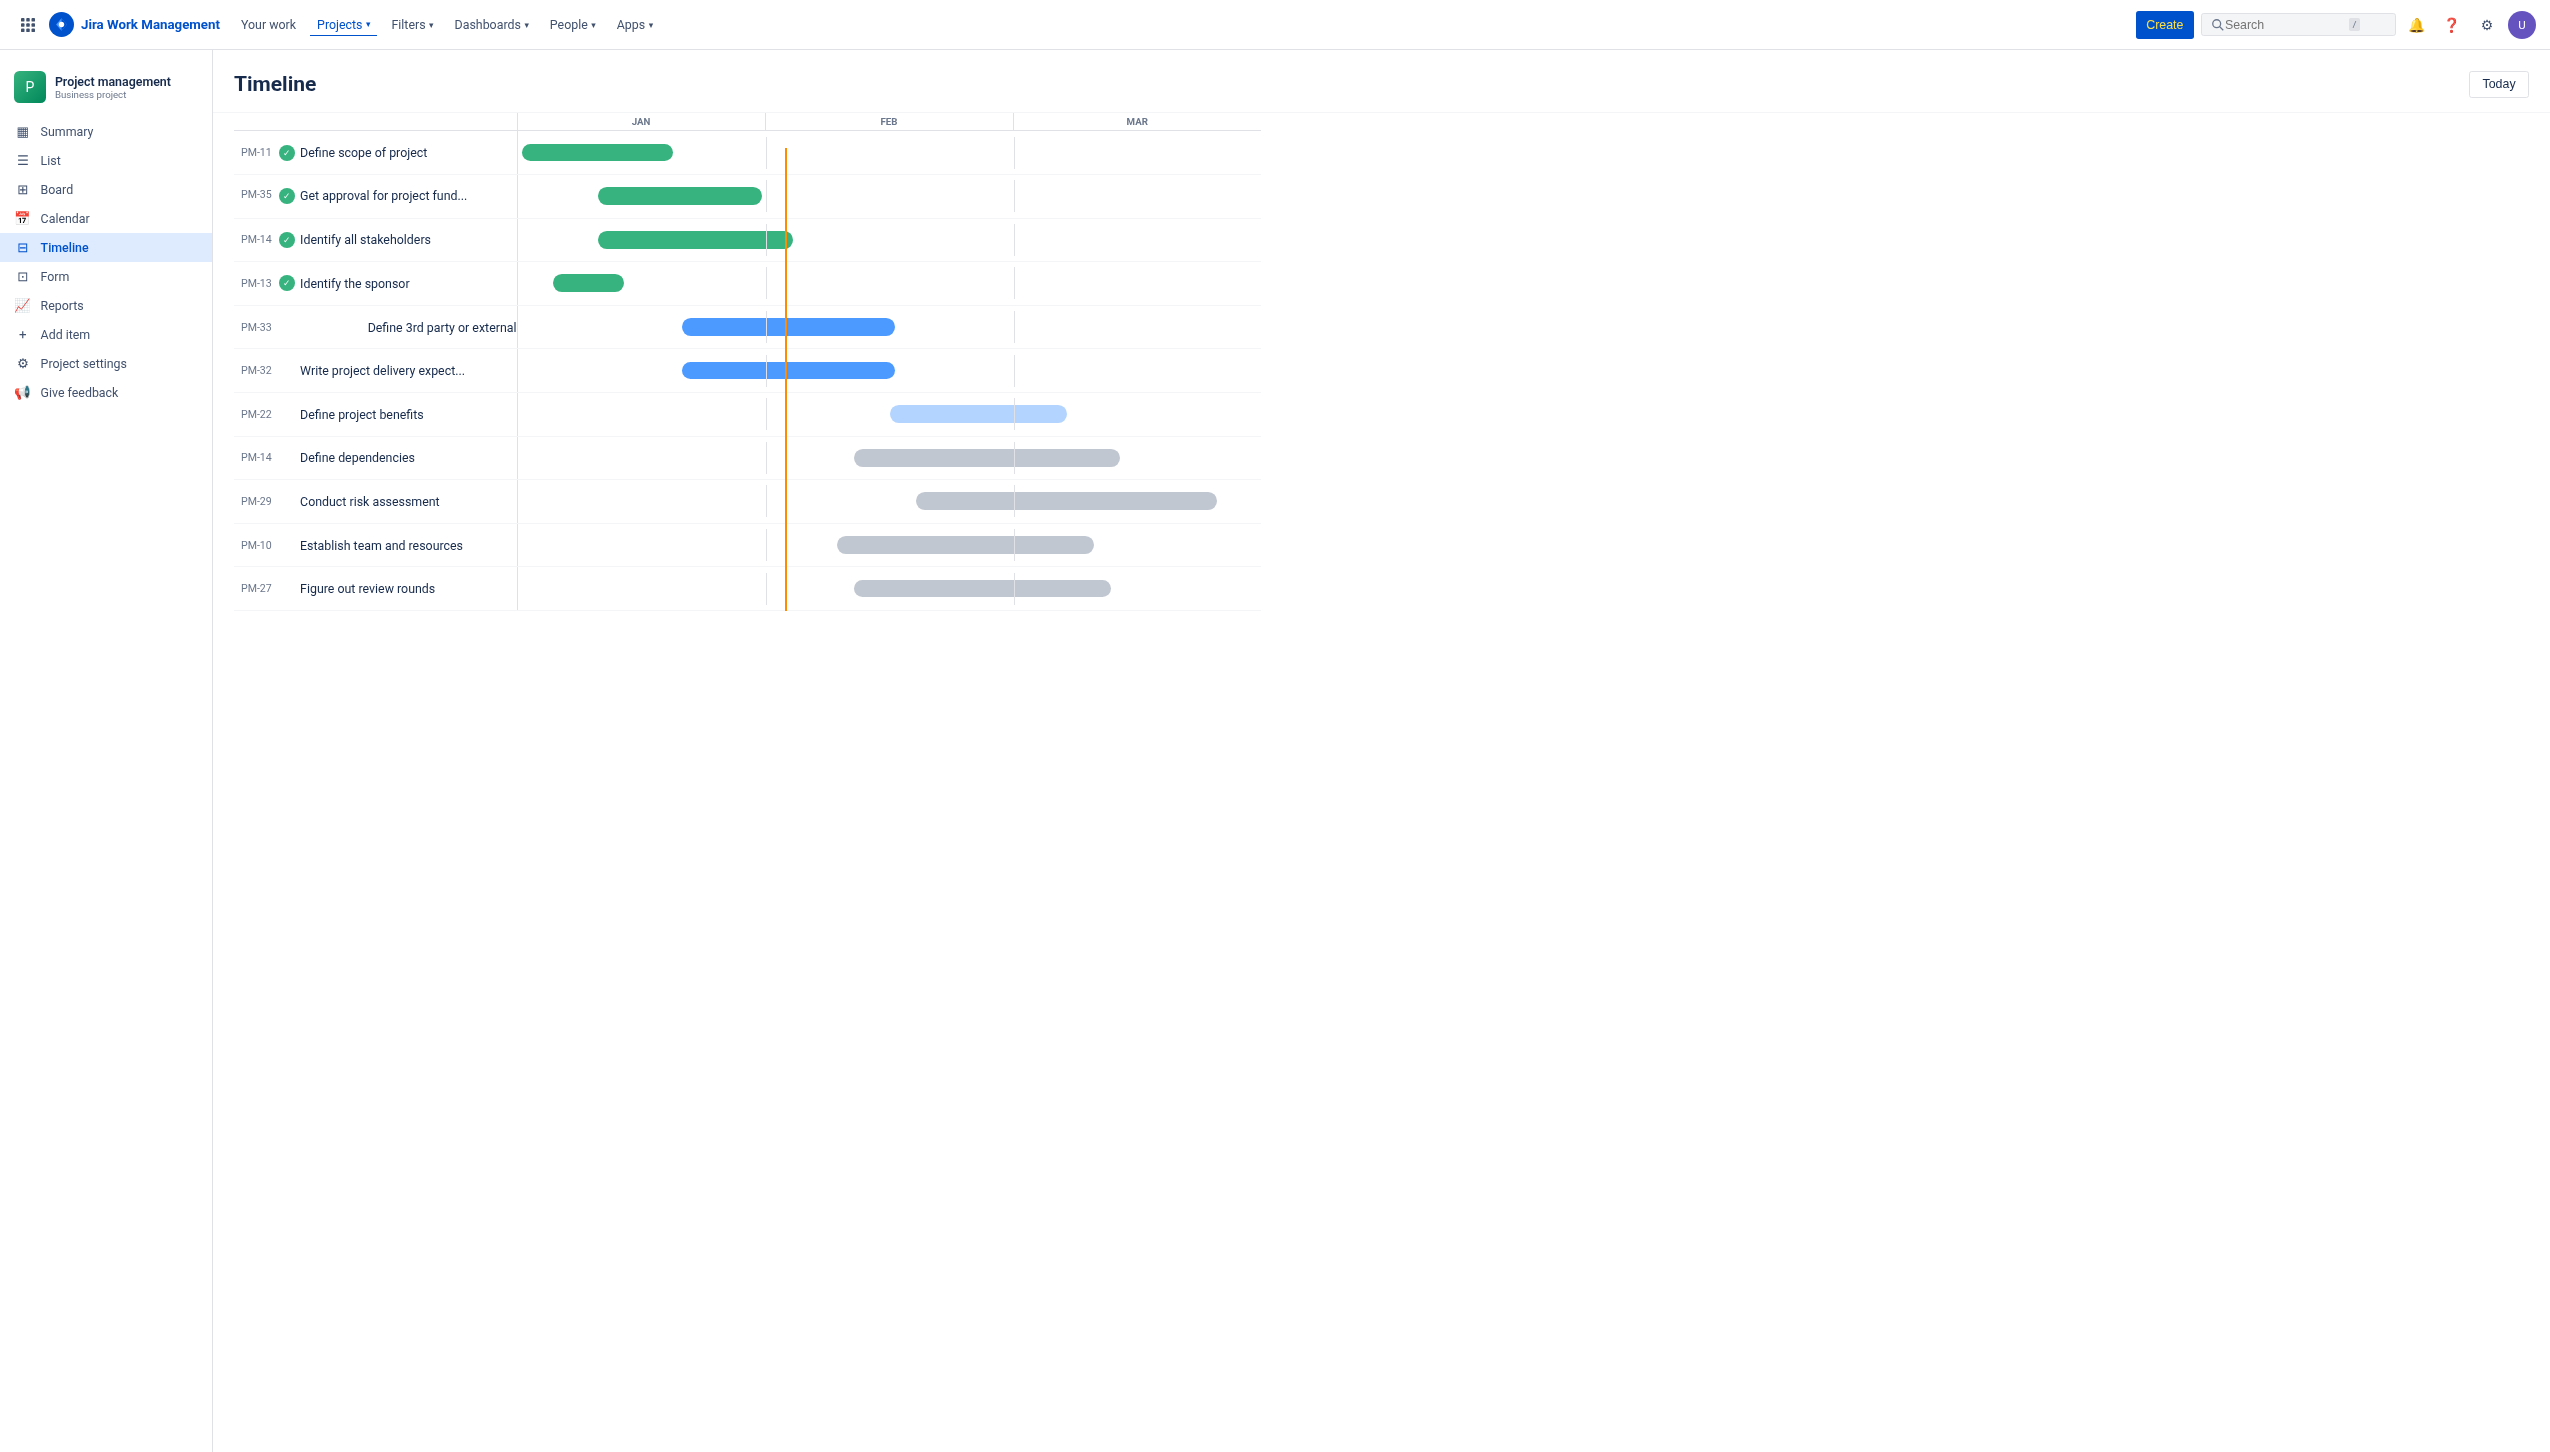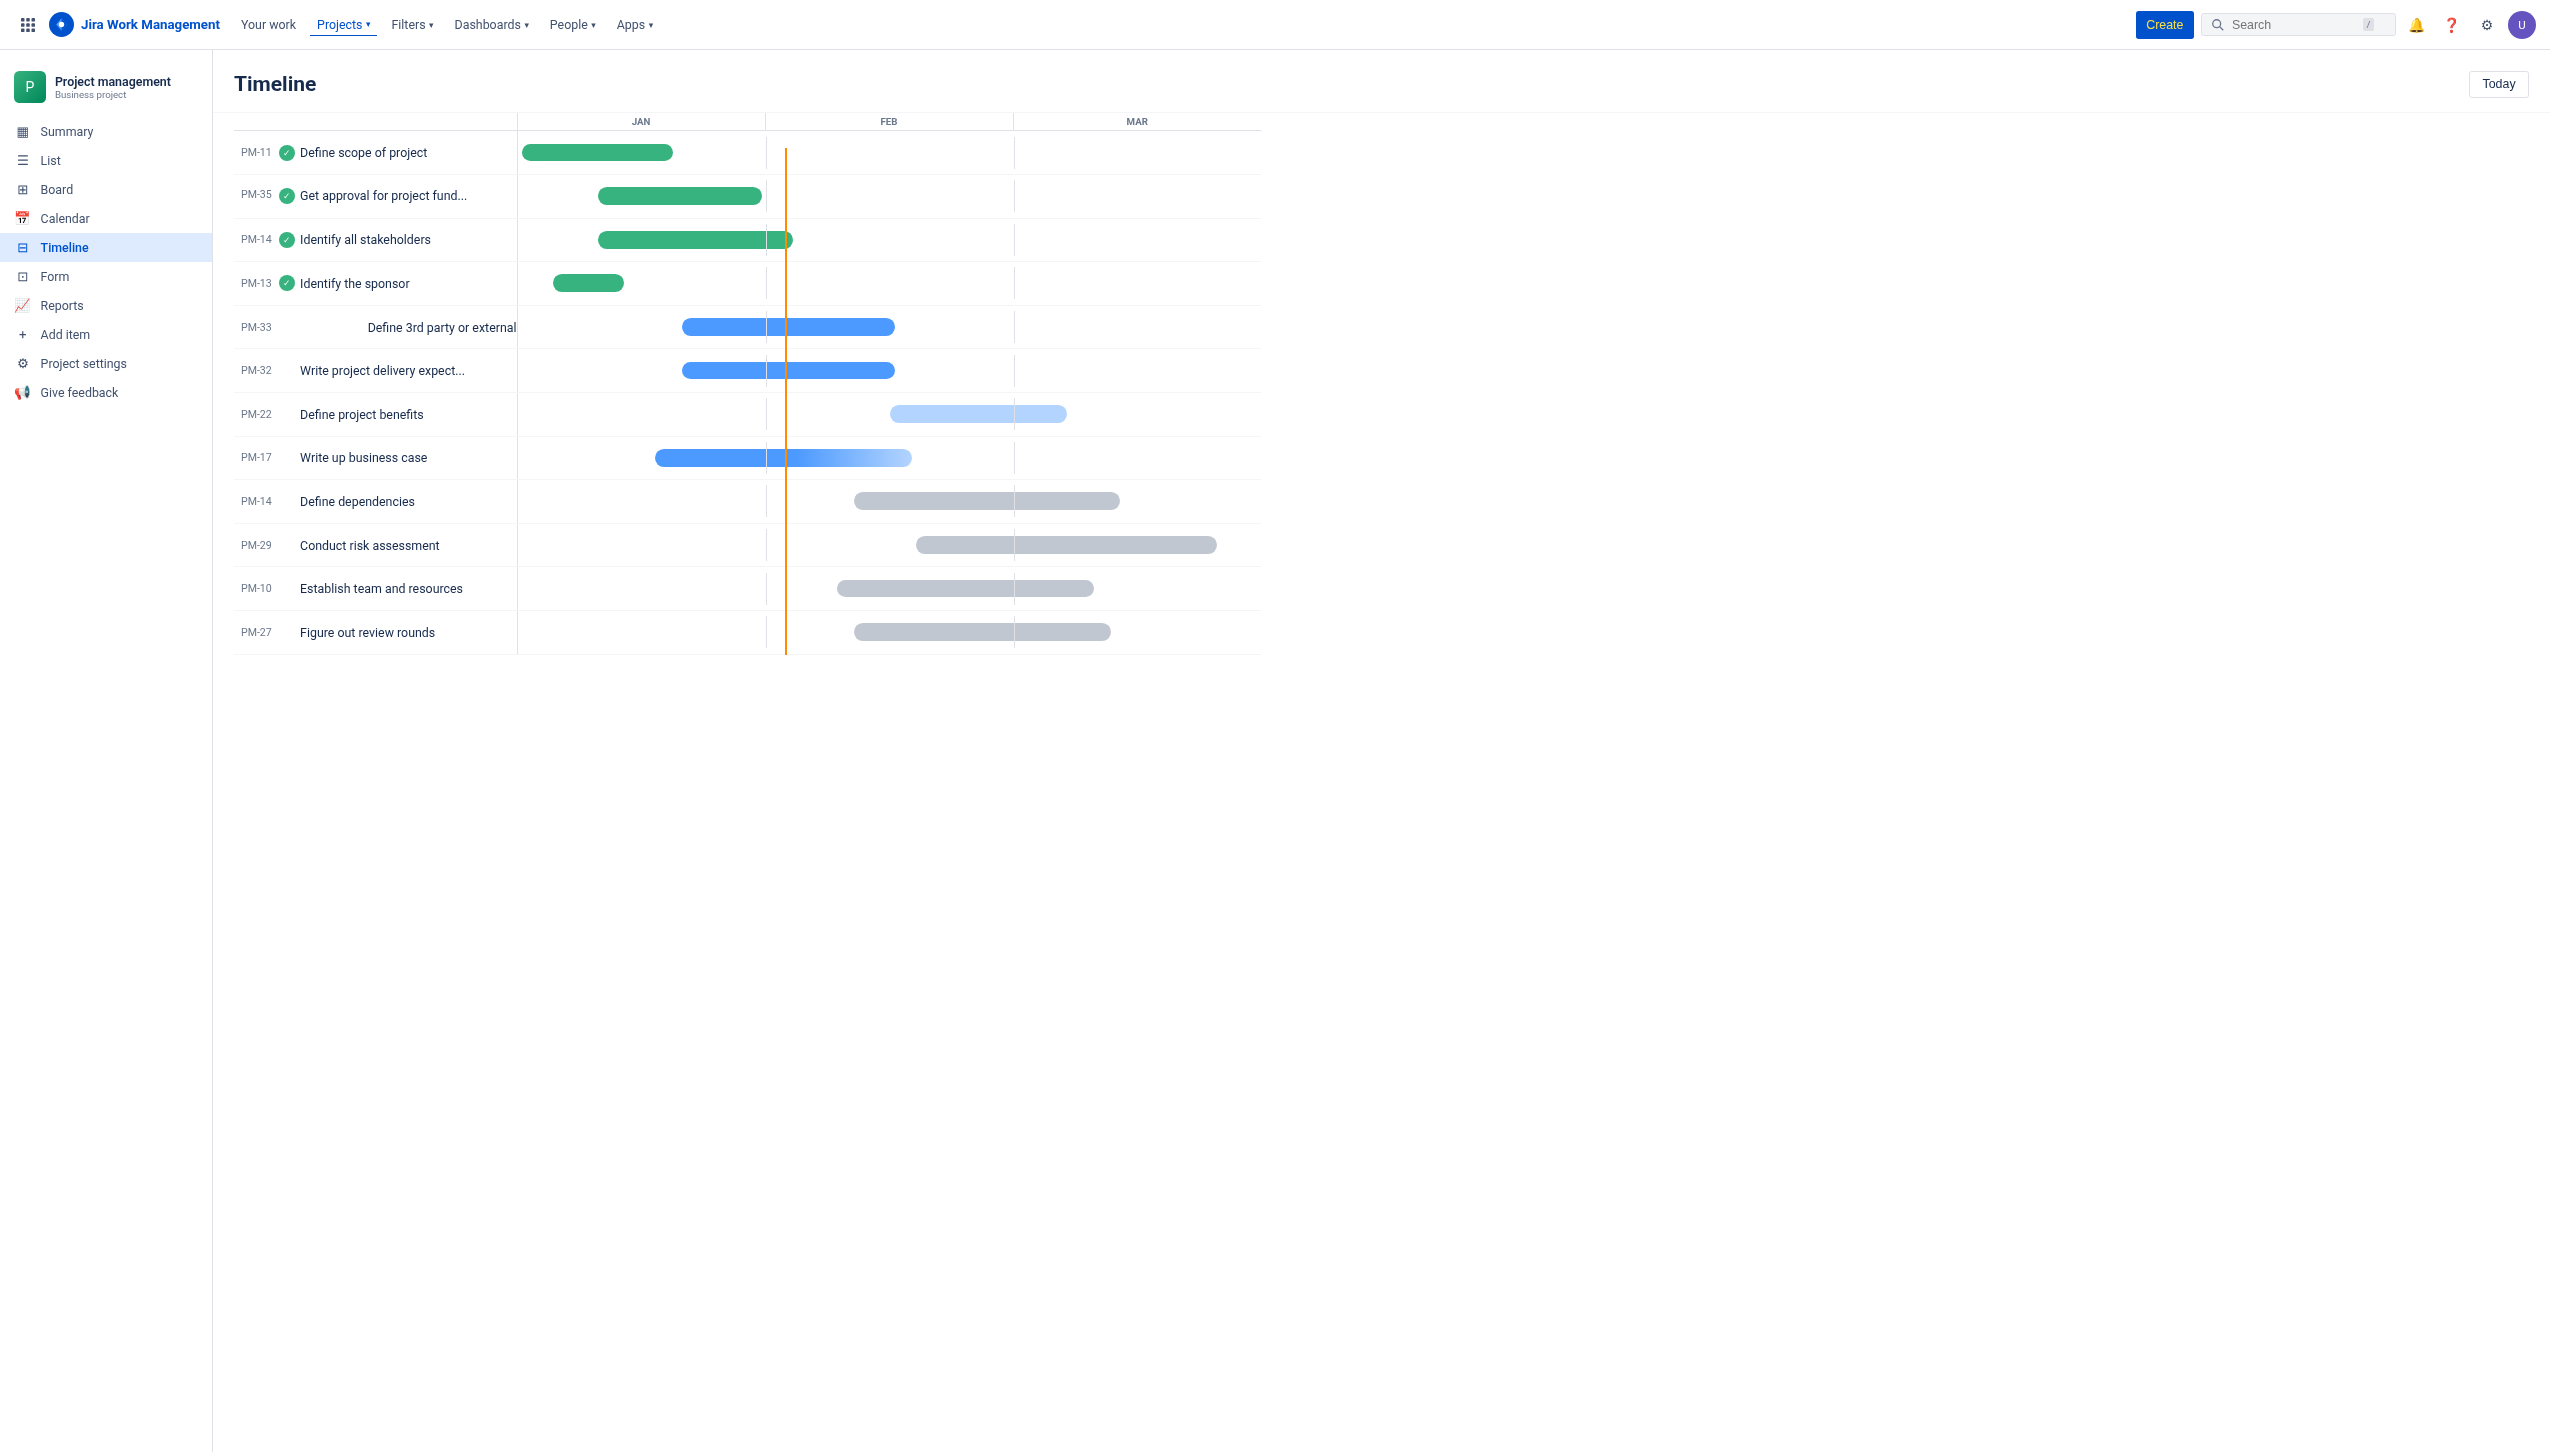--- a/index.html
+++ b/index.html
@@ -20,21 +20,21 @@
     }
     .nav-link.active { color: #0052cc; border-bottom: 1.8px solid #0052cc; border-radius: 0; }
     .nav-link .chevron { font-size: 8.9px; }
     .nav-spacer { flex: 1; }
     .create-btn {
       background: #0052cc; color: #fde047; border: none; border-radius: 2.7px;
       padding: 7px 10.6px; font-size: 12.4px; font-weight: 500; cursor: pointer;
     }
     .search-box {
       display: flex; align-items: center; background: #f4f5f7; border: 0.9px solid #dfe1e6;
-      border-radius: 2.7px; padding: 3.5px 8.9px; gap: 7px; width: 195px;
+      border-radius: 2.7px; padding: 3.5px 8.9px; width: 195px;
     }
     .search-box input {
       border: none; background: transparent; outline: none; font-size: 12.4px; color: #172b4d; width: 124px;
     }
     .search-shortcut { font-size: 9.7px; color: #6b778c; background: #dfe1e6; padding: 0.9px 3.5px; border-radius: 1.8px; }
     .nav-icon-btn {
       width: 28px; height: 28px; border-radius: 50%; display: flex; align-items: center; justify-content: center;
       cursor: pointer; color: #42526e; font-size: 14px;
     }
     .avatar-btn {
@@ -342,37 +342,20 @@
         <div style="position:absolute;left:372px;width:177px;height:17.7px;top:7px;border-radius:8.9px;background:#b3d4ff;"></div>
 
     <div style="position:absolute;left:248px;top:0;bottom:0;width:0.9px;background:#dfe1e6;pointer-events:none;"></div>
     <div style="position:absolute;left:496px;top:0;bottom:0;width:0.9px;background:#dfe1e6;pointer-events:none;"></div>
   </div>
     </td>
                 </tr>
                 <tr style="cursor: pointer;">
                   <td style="padding: 5.3px 0px; border-bottom: 0.9px solid rgb(244, 245, 247); vertical-align: middle;">
     <div style="display:flex;align-items:center;">
-      <span style="color:#6b778c;font-size:10.6px;min-width:43px;padding:0 7px;text-align:right;">PM-17</span>
-      <span style="display:inline-block;width:16px;margin-right:5.3px;"></span>
-      <span style="color:#172b4d;font-size:12.4px;">Write up business case</span>
-    </div>
-  </td>
-                  <td colspan="3" style="padding: 5.3px 0px; border-bottom: 0.9px solid rgb(244, 245, 247); border-left: 0.9px solid rgb(223, 225, 230); vertical-align: middle; position: relative; height: 32px;">
-      <div style="position:relative;height:32px;">
-        <div style="position:absolute;left:137px;width:257px;height:17.7px;top:7px;border-radius:8.9px;background:linear-gradient(to right, #4c9aff 55%, #b3d4ff 100%);"></div>
-
-    <div style="position:absolute;left:248px;top:0;bottom:0;width:0.9px;background:#dfe1e6;pointer-events:none;"></div>
-    <div style="position:absolute;left:496px;top:0;bottom:0;width:0.9px;background:#dfe1e6;pointer-events:none;"></div>
-  </div>
-    </td>
-                </tr>
-                <tr style="cursor: pointer;">
-                  <td style="padding: 5.3px 0px; border-bottom: 0.9px solid rgb(244, 245, 247); vertical-align: middle;">
-    <div style="display:flex;align-items:center;">
       <span style="color:#6b778c;font-size:10.6px;min-width:43px;padding:0 7px;text-align:right;">PM-14</span>
       <span style="display:inline-block;width:16px;margin-right:5.3px;"></span>
       <span style="color:#172b4d;font-size:12.4px;">Define dependencies</span>
     </div>
   </td>
                   <td colspan="3" style="padding: 5.3px 0px; border-bottom: 0.9px solid rgb(244, 245, 247); border-left: 0.9px solid rgb(223, 225, 230); vertical-align: middle; position: relative; height: 32px;">
       <div style="position:relative;height:32px;">
         <div style="position:absolute;left:336px;width:266px;height:17.7px;top:7px;border-radius:8.9px;background:#c1c7d0;"></div>
 
     <div style="position:absolute;left:248px;top:0;bottom:0;width:0.9px;background:#dfe1e6;pointer-events:none;"></div>

